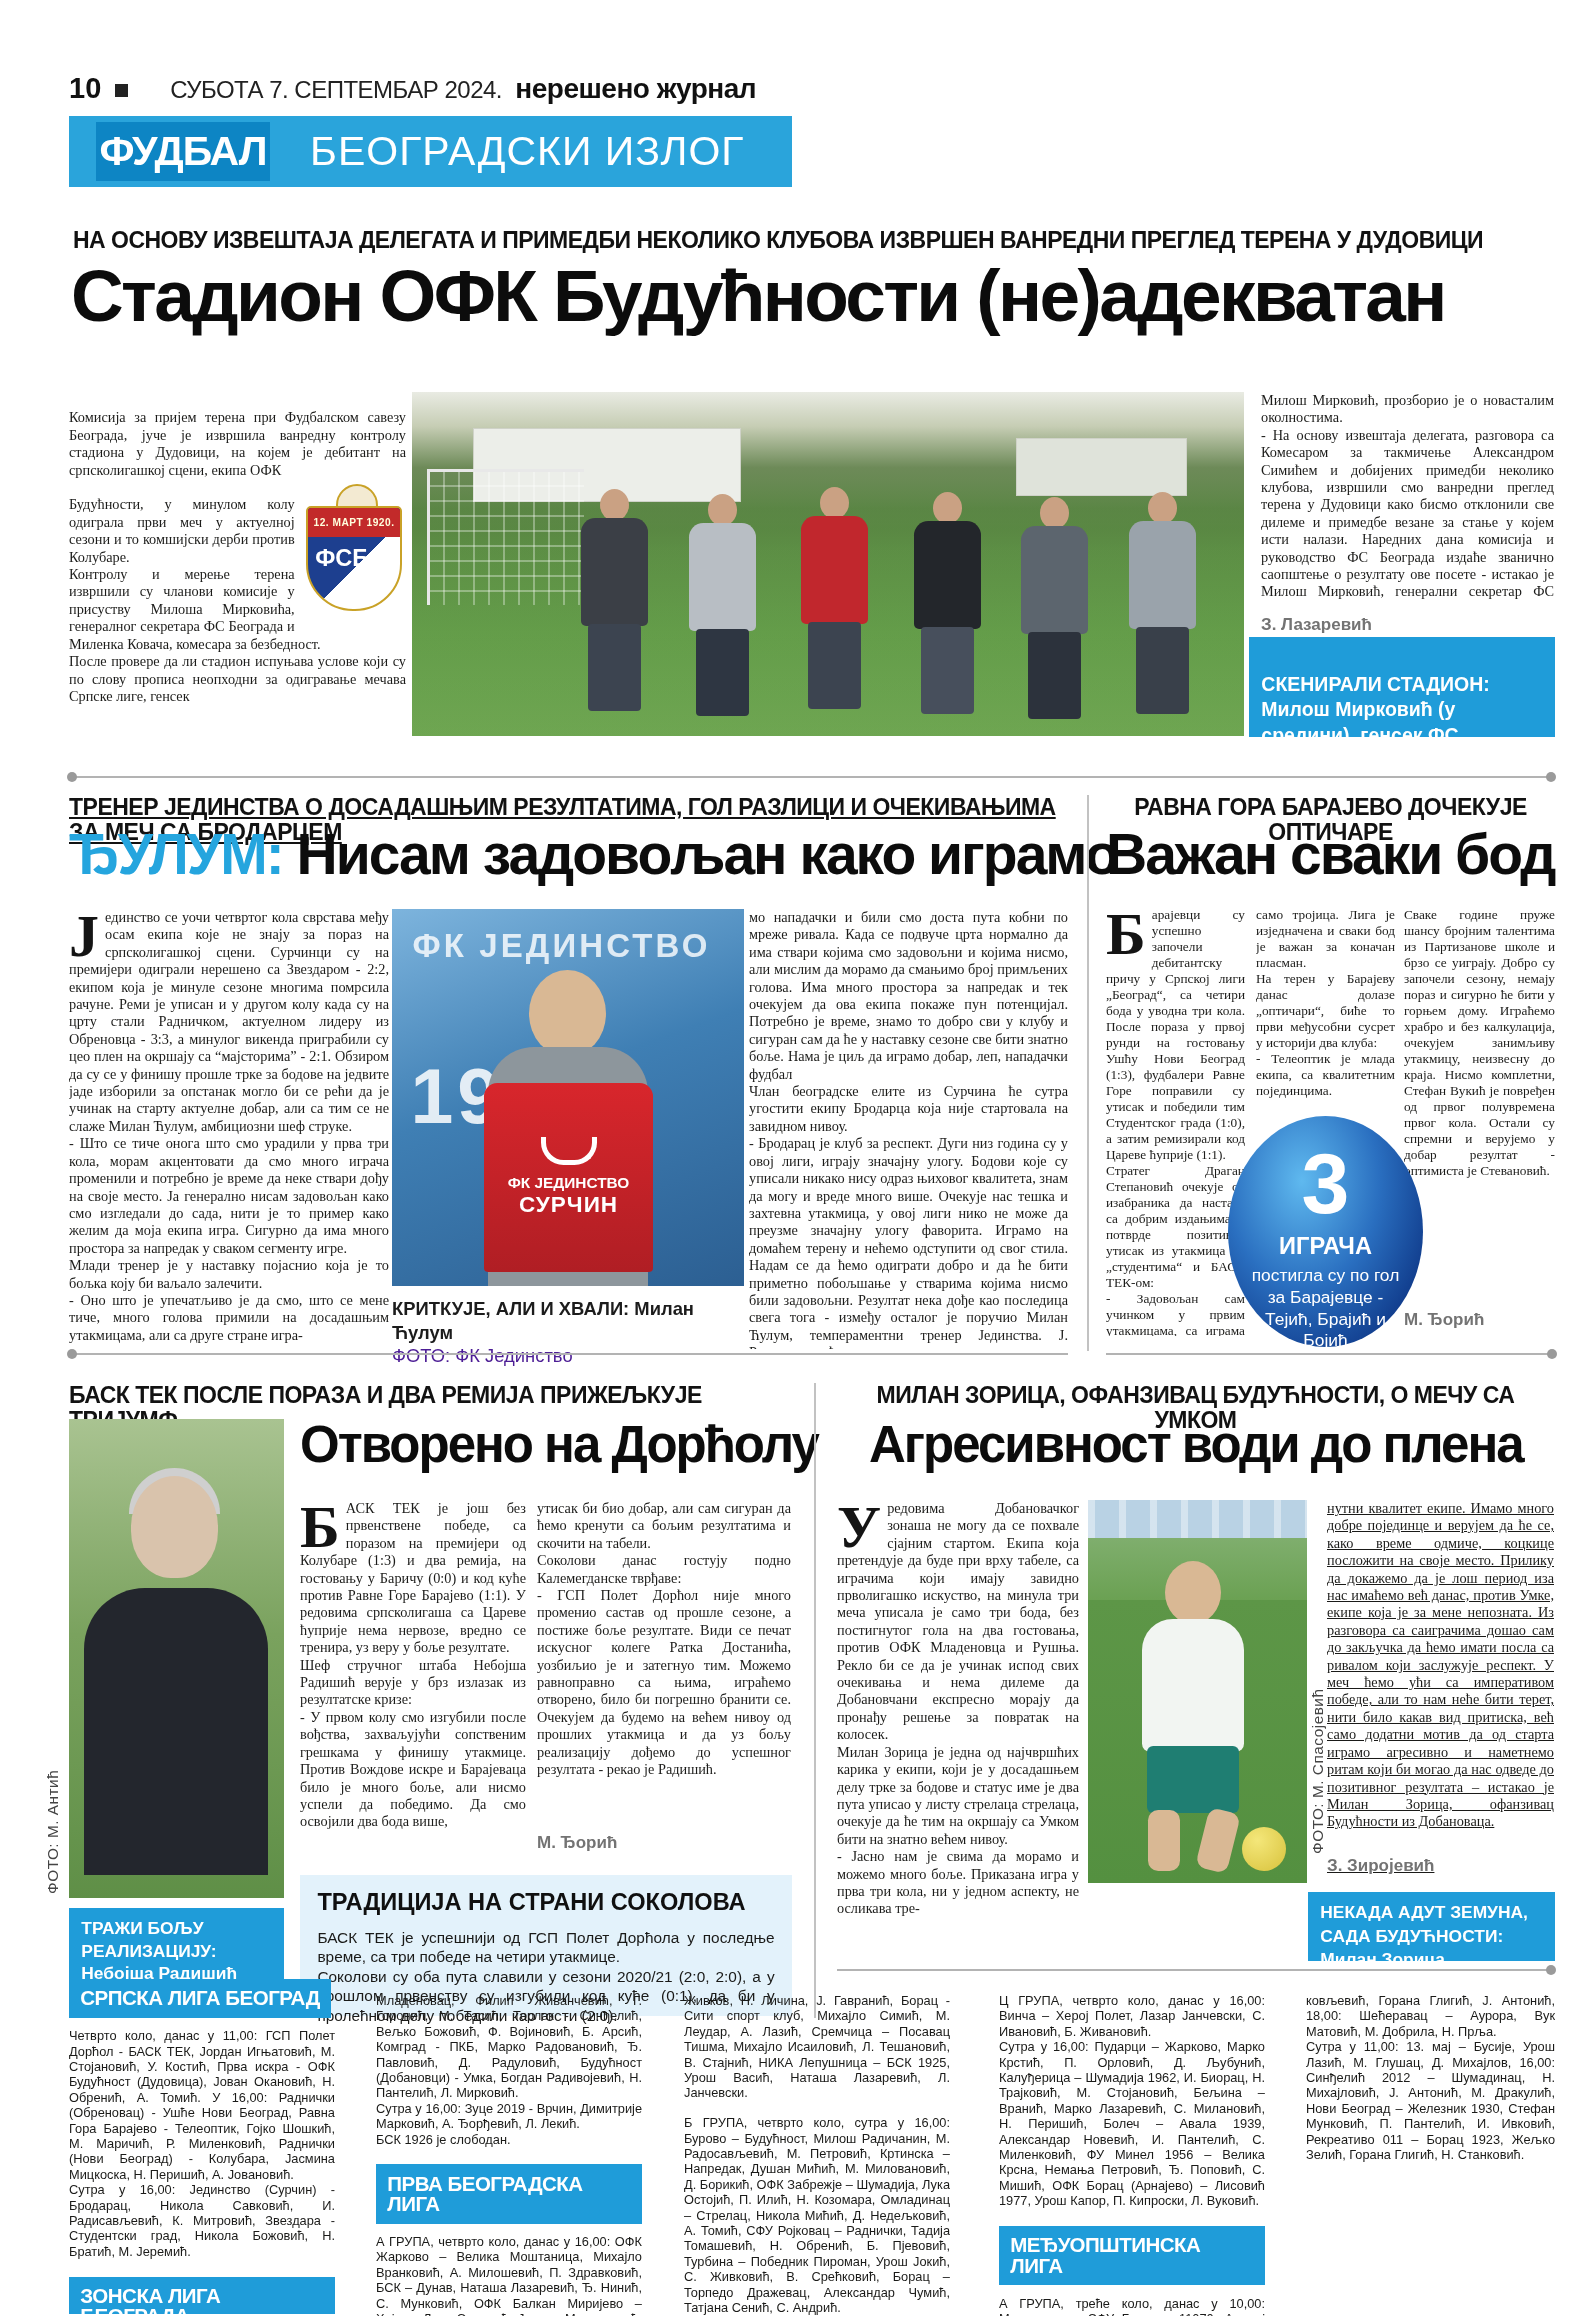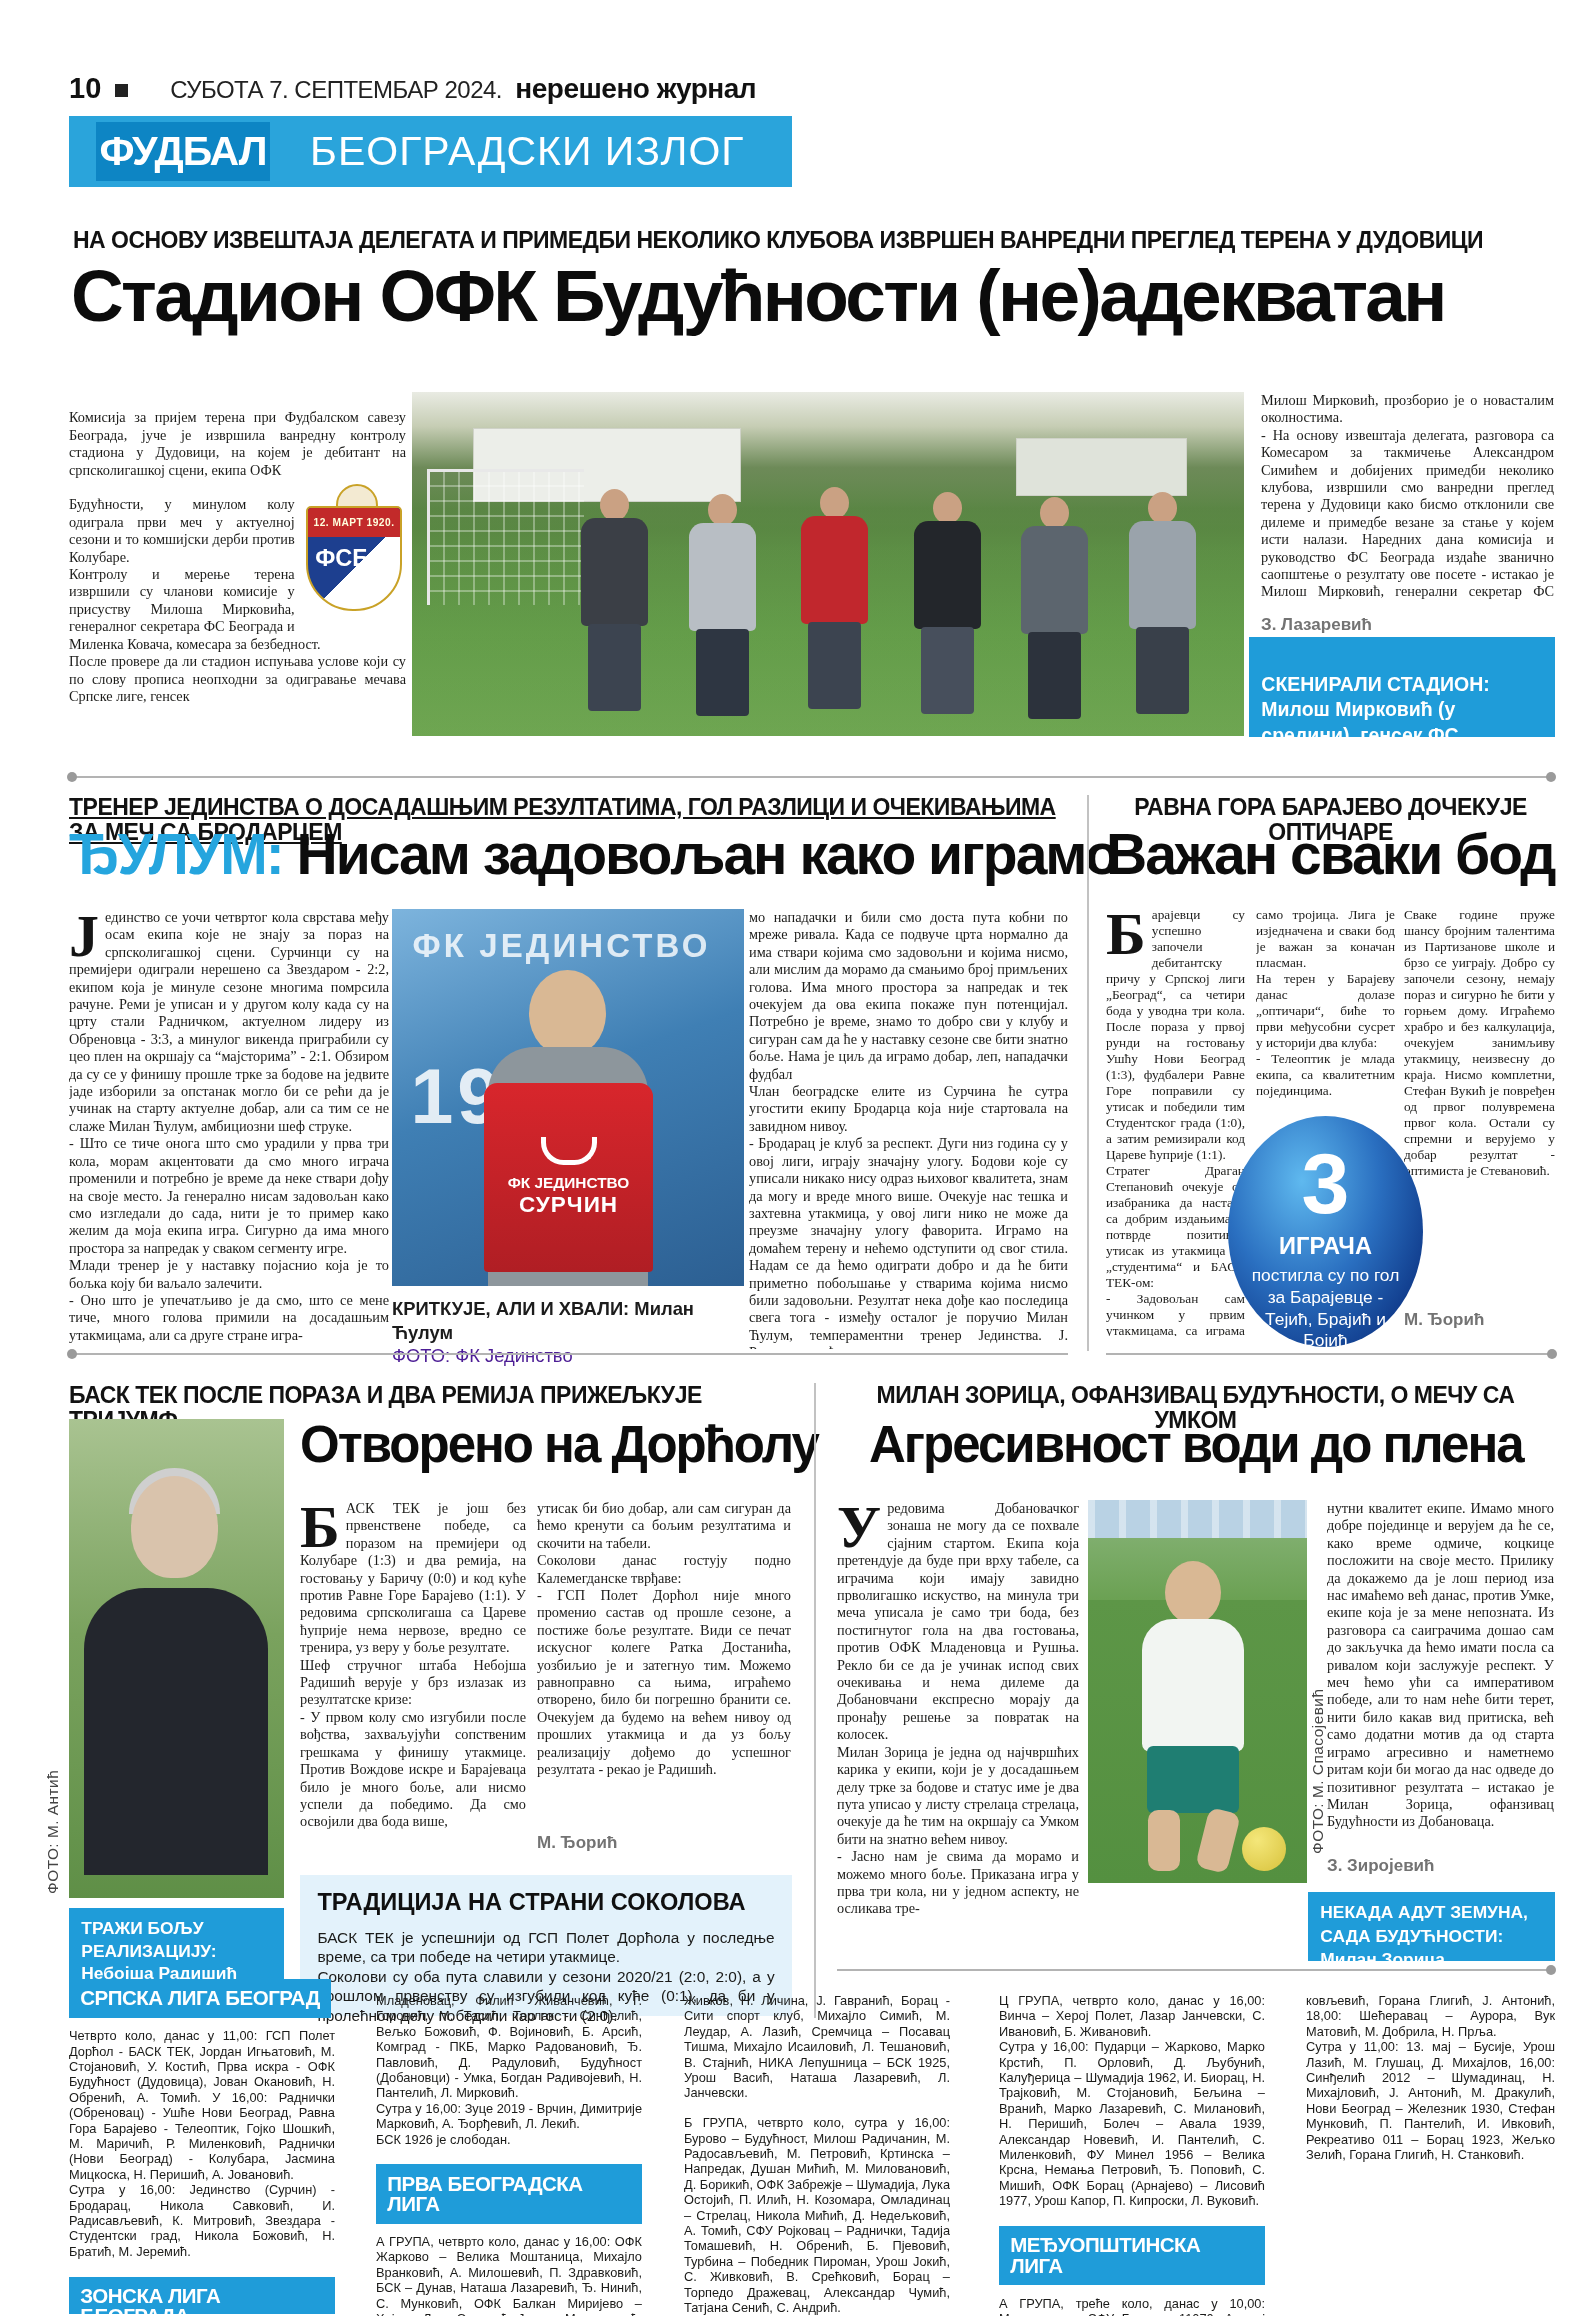--- a/index.html
+++ b/index.html
@@ -285,21 +285,21 @@
   <div class="fence"></div>
   <div style="position:absolute;left:77px;top:61px;width:56px;height:63px;border-radius:50%;background:#d9b894;"></div>
   <div style="position:absolute;left:54px;top:119px;width:102px;height:133px;border-radius:31px 31px 8.2px 8.2px;background:#f2f5f2;"></div>
   <div style="position:absolute;left:59px;top:246px;width:92px;height:67px;background:#1f7e72;border-radius:6.1px;"></div>
   <div style="position:absolute;left:60px;top:310px;width:32px;height:61px;background:#d9b894;border-radius:10.2px;"></div>
   <div style="position:absolute;left:114px;top:310px;width:32px;height:61px;background:#d9b894;border-radius:10.2px;transform:rotate(14deg);"></div>
   <div class="ball" style="left:154px;bottom:12.3px;"></div>
 </div>
 <div class="abs vcredit" style="left:1309px;top:1639px;height:215px;">ФОТО: М. Спасојевић</div>
 
-<div class="abs" style="left:1327px;top:1500px;width:227px;height:379px;">
+<div class="abs" style="left:1327px;top:1500px;width:227px;height:379px;text-decoration:underline;">
   <div class="serif" style="height:342px;">нутни квалитет екипе. Имамо много добре појединце и верујем да ће се, како време одмиче, коцкице посложити на своје место. Прилику да докажемо да је лош период иза нас имаћемо већ данас, против Умке, екипе која је за мене непозната. Из разговора са саиграчима дошао сам до закључка да ћемо имати посла са ривалом који заслужује респект. У меч ћемо ући са императивом победе, али то нам неће бити терет, нити било какав вид притиска, већ само додатни мотив да од старта играмо агресивно и наметнемо ритам који би могао да нас одведе до позитивног резултата – истакао је Милан Зорица, офанзивац Будућности из Добановаца.</div>
   <div class="byline">З. Зиројевић</div>
 </div>
 
 <div class="abs capbox" style="left:1308px;top:1892px;width:247px;height:69px;font-size:17.4px;line-height:23.6px;">НЕКАДА АДУТ ЗЕМУНА, САДА БУДУЋНОСТИ: Милан Зорица</div>
 
 <div class="hdiv" style="left:837px;top:1969px;width:717px;">
     <span class="dr"></span>
   </div>
 

